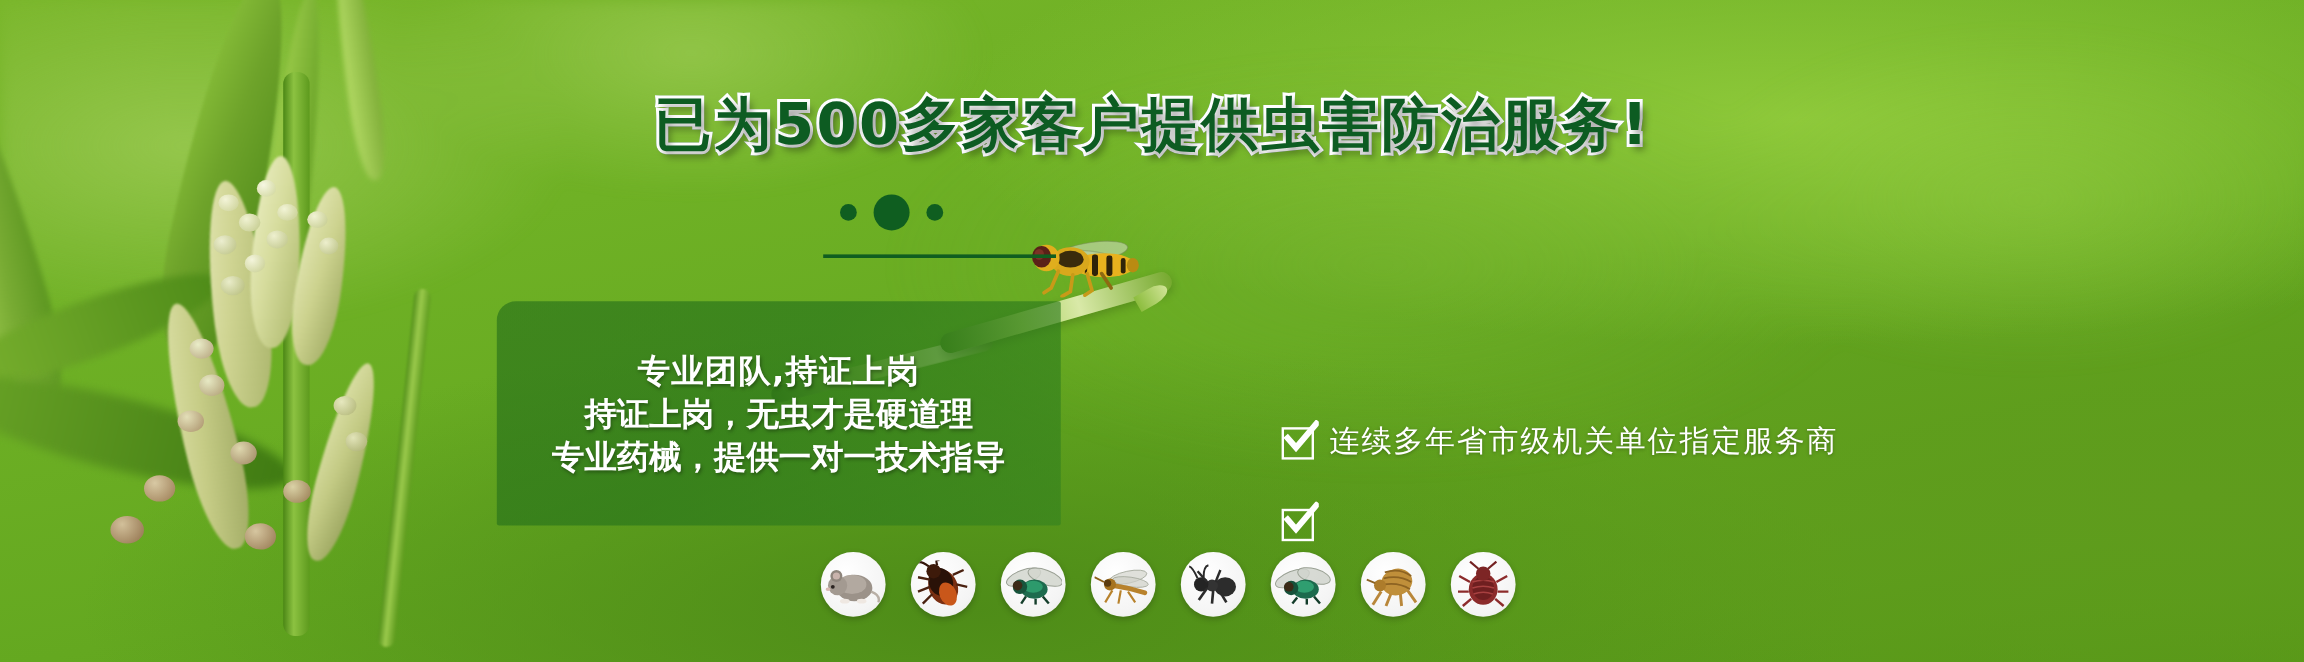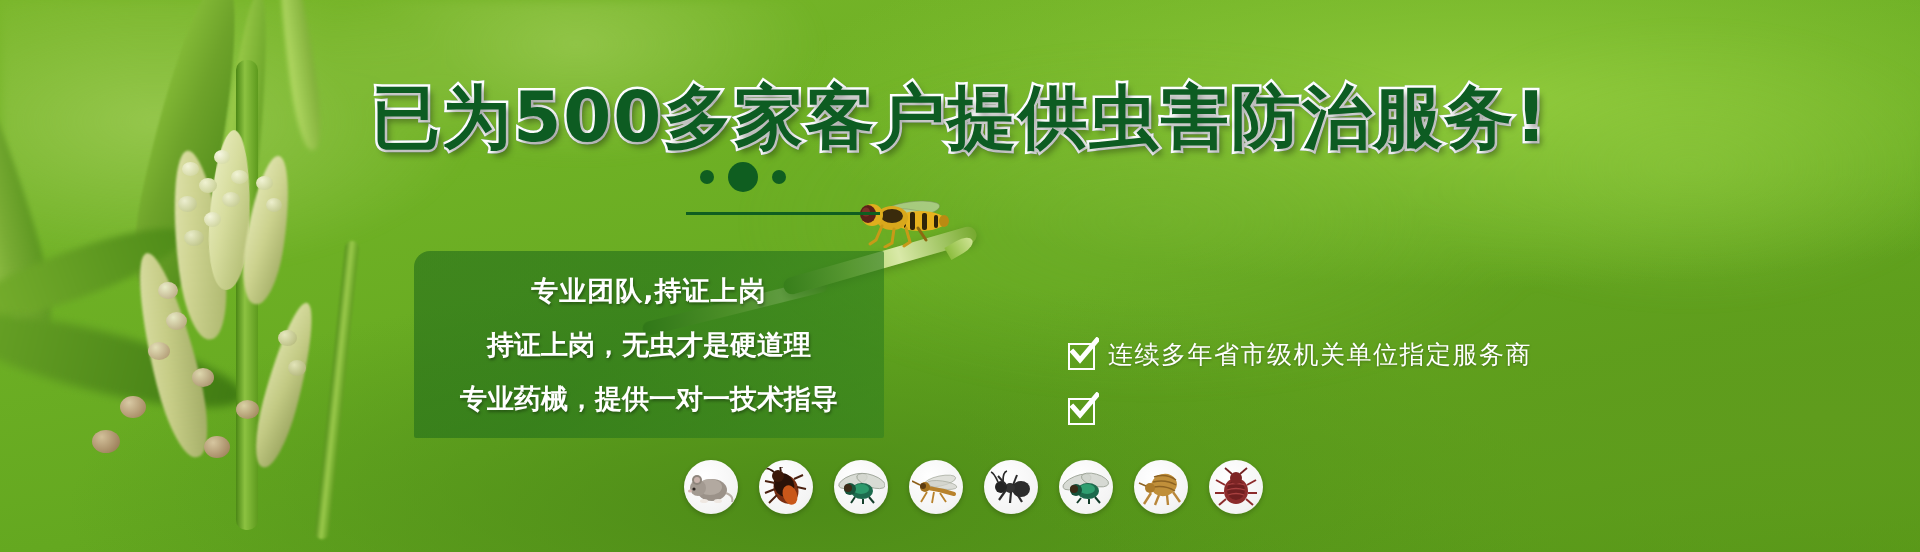--- a/index.html
+++ b/index.html
@@ -88,21 +88,21 @@
   .twigtip{position:absolute;left:946px;top:240px;width:28px;height:14px;
         background:linear-gradient(90deg,#8cbd3e,#cfe394);border-radius:0 50% 50% 0;
         transform:rotate(-30deg);}
   .fly{position:absolute;left:848px;top:196px;width:108px;height:52px;}
 
   
   .headline{
     position:absolute;left:0;top:72px;width:1920px;
     text-align:center;
     font-family:"DejaVu Sans","Liberation Sans",sans-serif;
-    font-size:69px;font-weight:bold;letter-spacing:2px;
+    font-size:48px;font-weight:bold;letter-spacing:2px;
     color:#0d5c22;
     -webkit-text-stroke:5px #ffffff;
     paint-order:stroke fill;
     text-shadow:4px 5px 6px rgba(0,0,0,.35);
     white-space:nowrap;
   }
   .headline-inner{
     background:linear-gradient(180deg,#4f9b3c 0%,#12611f 45%,#0a4a18 100%);
     -webkit-background-clip:text;
     background-clip:text;
@@ -117,34 +117,33 @@
 
   
   .feature-box{
     position:absolute;left:414px;top:251px;width:470px;height:187px;
     background:linear-gradient(135deg,rgba(36,109,25,.62) 0%,rgba(42,118,27,.70) 45%,rgba(49,128,31,.58) 100%);
     border-radius:16px 2px 2px 2px;
   }
   .feature-lines{
     position:absolute;left:414px;top:251px;width:470px;height:187px;
     display:flex;flex-direction:column;justify-content:center;align-items:center;
-    gap:18px;
   }
   .fline{
     color:#ffffff;font-weight:bold;white-space:nowrap;
     font-family:"DejaVu Sans","Liberation Sans",sans-serif;
     text-shadow:1px 2px 3px rgba(0,0,0,.35);
   }
   .fline-1{font-size:27px;letter-spacing:1px;}
   .fline-2{font-size:27px;letter-spacing:0px;}
   .fline-3{font-size:27px;letter-spacing:0px;}
 
   
   .checks{position:absolute;left:1068px;top:338px;display:flex;flex-direction:column;gap:25px;}
-  .check-row{display:flex;align-items:center;gap:13px;white-space:nowrap;}
+  .check-row{display:flex;align-items:center;gap:13px;white-space:nowrap;margin-top:13px;}
   .check-box{width:27px;height:27px;position:relative;flex:0 0 auto;}
   .check-box .sq{position:absolute;left:0;top:2px;width:23px;height:23px;border:2px solid #fff;}
   .check-box svg{position:absolute;left:1px;top:-4px;}
   .check-text{
     color:#ffffff;font-size:25px;letter-spacing:1.5px;
     font-family:"DejaVu Sans","Liberation Sans",sans-serif;
     text-shadow:0 1px 3px rgba(0,0,0,.30);
   }
 
   

